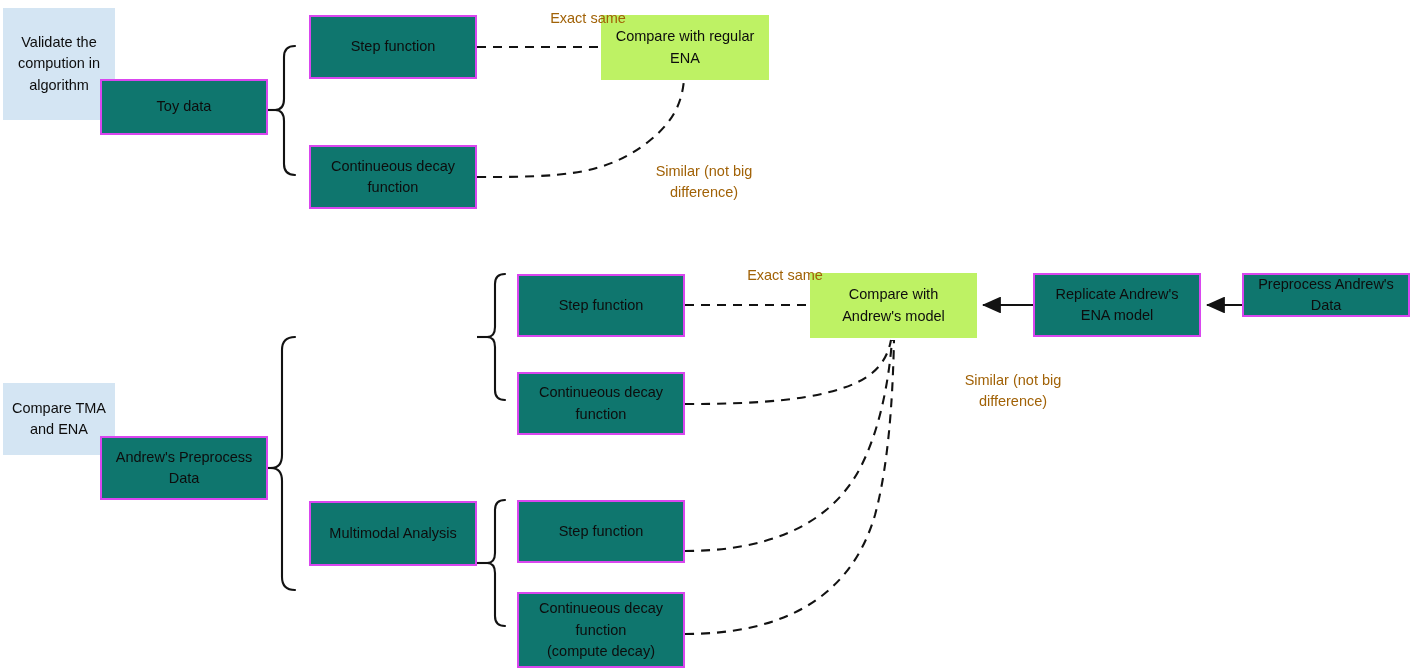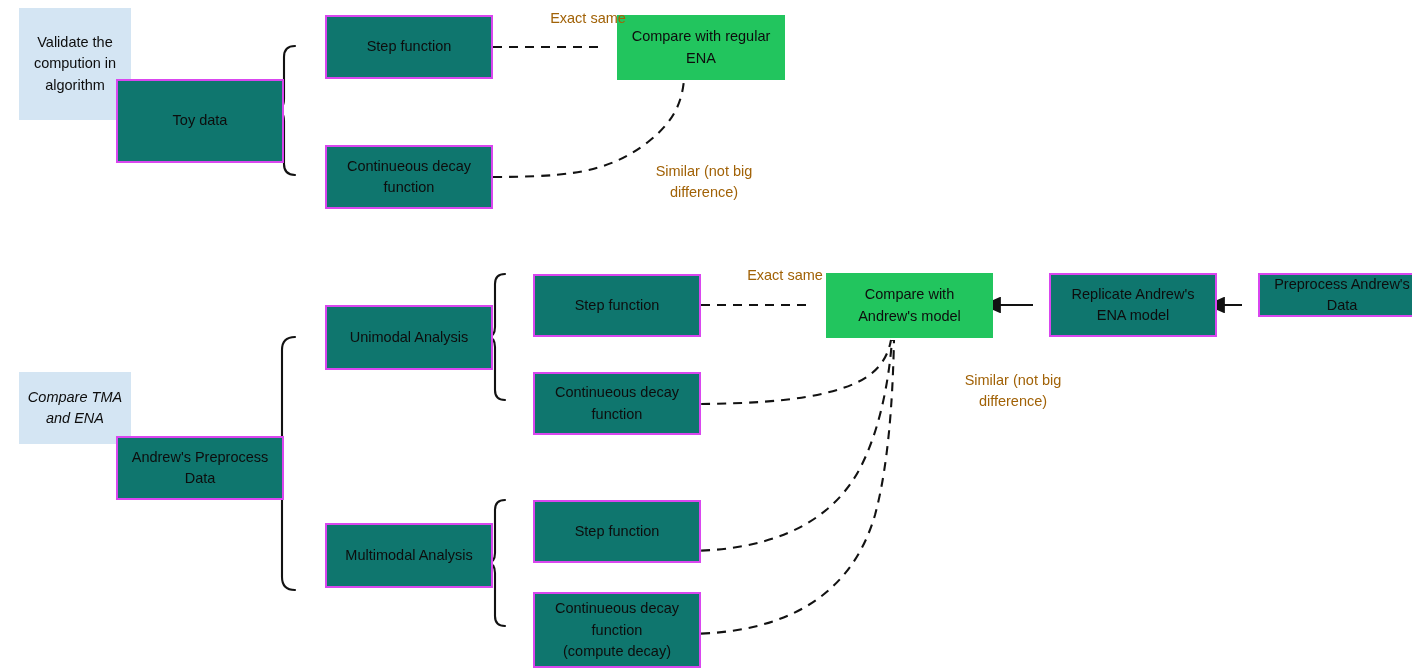--- a/index.html
+++ b/index.html
@@ -30,33 +30,32 @@
     box-sizing: border-box;
     display: flex;
     align-items: center;
     justify-content: center;
     text-align: center;
     font-size: 14.5px;
     line-height: 1.45;
     color: #0d0d0d;
     padding: 14px 6px;
     white-space: pre-line;
-    margin-left: 16px;
   }
   .node.boxed {
     border: 2px solid #d946ef;
     background: #0f766e;
   }
   .node.tag-blue {
     background: #d4e5f3;
     border: none;
     font-size: 14.5px;
   }
   .node.tag-green {
-    background: #22c55e;
+    background: #bef264;
     border: none;
   }
   .edge-label {
     position: absolute;
     font-size: 14.5px;
     line-height: 1.45;
     color: #a16207;
     text-align: center;
     white-space: pre-line;
   }
@@ -119,44 +118,43 @@
 
     <path class="wire-solid" d="M 1033 305 L 983 305" marker-end="url(#arrowhead)"></path>
 
     <path class="wire-solid" d="M 1242 305 L 1207 305" marker-end="url(#arrowhead)"></path>
   </svg>
 
   <div class="node tag-blue" style="left:3px; top:8px; width:112px; height:112px;">Validate the
 compution in
 algorithm</div>
 
-  <div class="node boxed" style="left:100px; top:79px; width:168px; height:84px;">Toy data</div>
+  <div class="node boxed" style="left:100px; top:79px; width:168px; height:56px;">Toy data</div>
 
   <div class="node boxed" style="left:309px; top:15px; width:168px; height:64px;">Step function</div>
 
   <div class="node boxed" style="left:309px; top:145px; width:168px; height:64px;">Continueous decay
 function</div>
 
   <div class="node tag-green" style="left:601px; top:15px; width:168px; height:65px;">Compare with regular
 ENA</div>
 
   <div class="edge-label" style="left:498px; top:8px; width:180px;">Exact same</div>
 
   <div class="edge-label" style="left:619px; top:161px; width:170px; text-align:center;">Similar (not big
 difference)</div>
 
-  <div class="node tag-blue" style="left:3px; top:372px; width:112px; height:72px;font-style:italic;">Compare TMA
+  <div class="node tag-blue" style="left:3px; top:383px; width:112px; height:72px;">Compare TMA
 and ENA</div>
 
   <div class="node boxed" style="left:100px; top:436px; width:168px; height:64px;">Andrew's Preprocess
 Data</div>
 
-  <div class="node boxed" style="left:309px; top:305px; width:168px; height:65px;">Unimodal Analysis</div>
 
-  <div class="node boxed" style="left:309px; top:523px; width:168px; height:65px;text-align:center;">Multimodal Analysis</div>
+  <div class="node boxed" style="left:309px; top:501px; width:168px; height:65px;text-align:center;">Multimodal Analysis</div>
 
   <div class="node boxed" style="left:517px; top:274px; width:168px; height:63px;">Step function</div>
 
   <div class="node boxed" style="left:517px; top:372px; width:168px; height:63px;">Continueous decay
 function</div>
 
   <div class="node boxed" style="left:517px; top:500px; width:168px; height:63px;">Step function</div>
 
   <div class="node boxed" style="left:517px; top:592px; width:168px; height:76px;">Continueous decay
 function

